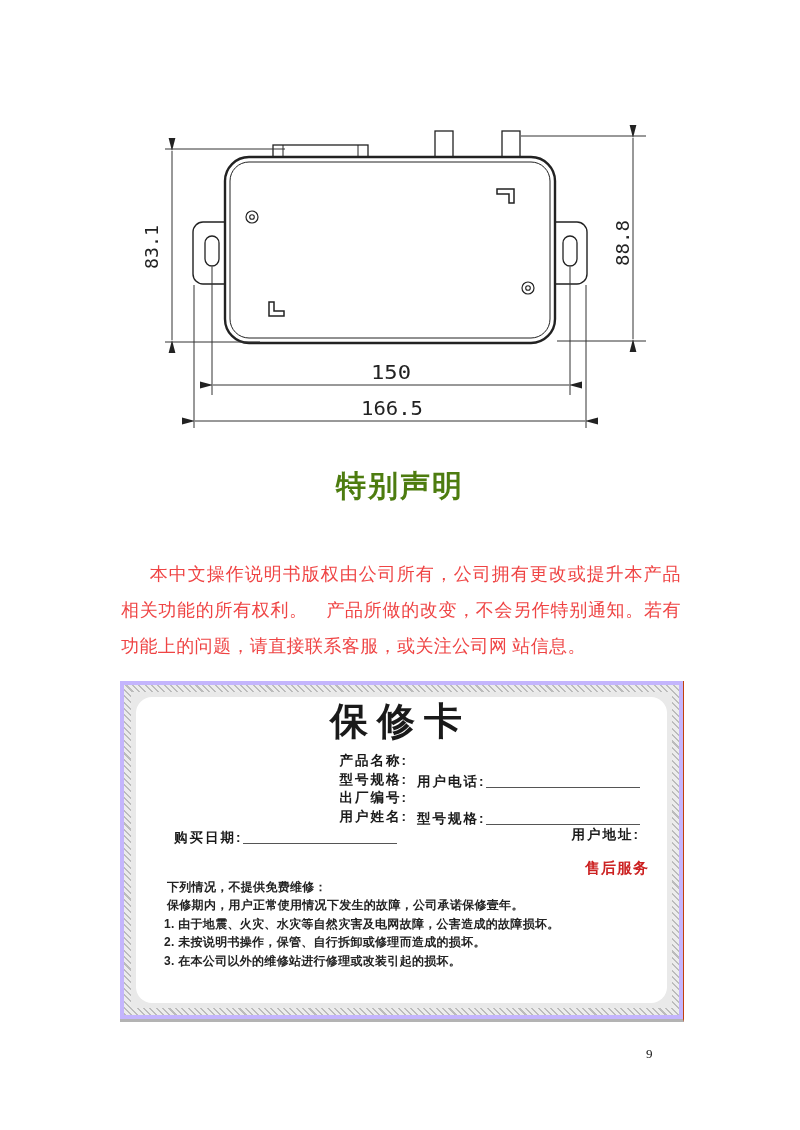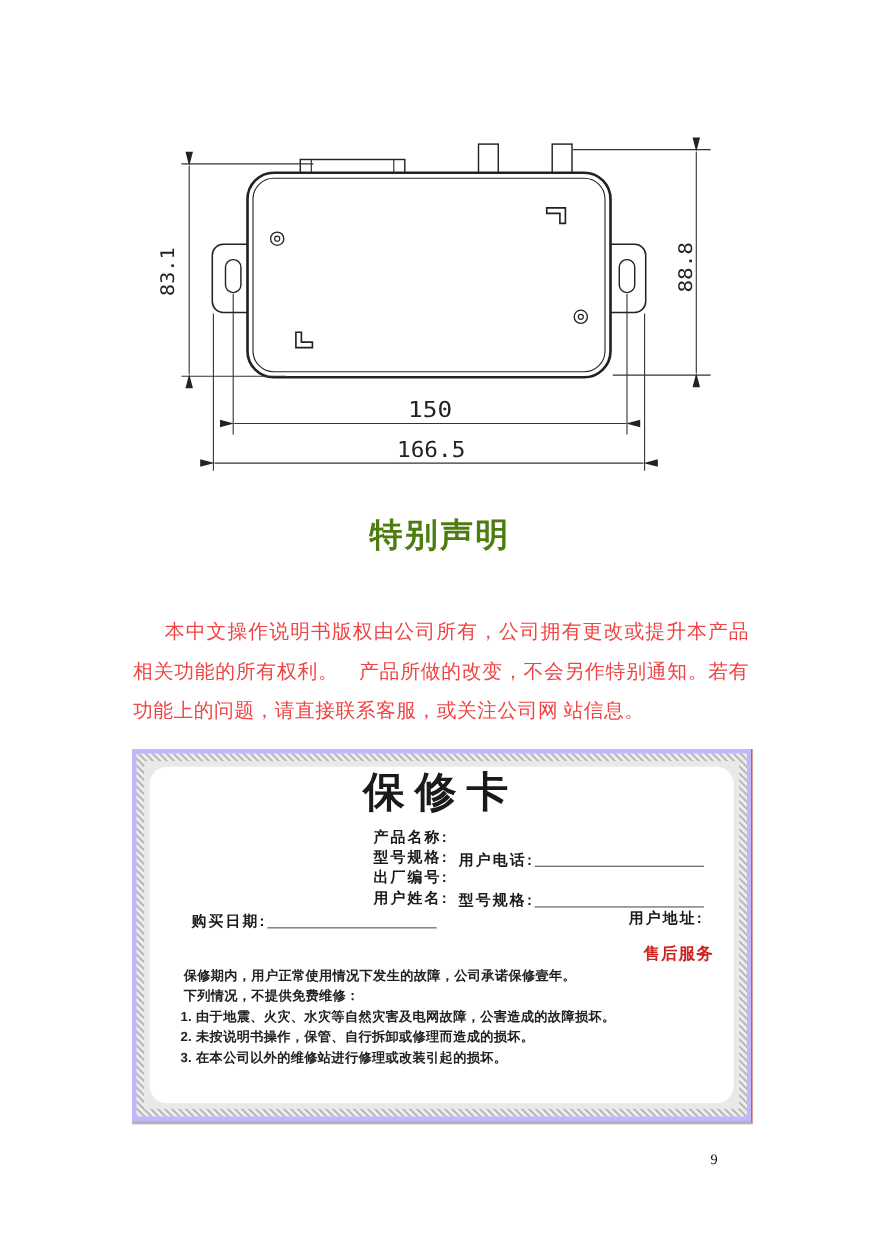--- a/index.html
+++ b/index.html
@@ -212,22 +212,22 @@
               </div>
               <div class="wc-cell l">
                 <span class="wc-label">用户地址:</span>
                 <span class="wc-line"></span>
               </div>
             </div>
           </div>
 
           <div class="wc-service">
             <h3 class="wc-service-heading" id="svc-heading" style="color: rgb(204, 34, 34); text-align: right;">售后服务</h3>
+            <p class="wc-srv-line">下列情况，不提供免费维修：</p>
             <p class="wc-srv-line">保修期内，用户正常使用情况下发生的故障，公司承诺保修壹年。</p>
-            <p class="wc-srv-line">下列情况，不提供免费维修：</p>
             <p class="wc-srv-line item">1. 由于地震、火灾、水灾等自然灾害及电网故障，公害造成的故障损坏。</p>
             <p class="wc-srv-line item">2. 未按说明书操作，保管、自行拆卸或修理而造成的损坏。</p>
             <p class="wc-srv-line item">3. 在本公司以外的维修站进行修理或改装引起的损坏。</p>
           </div>
 
         </div>
       </div>
     </div>
   </div>
 

